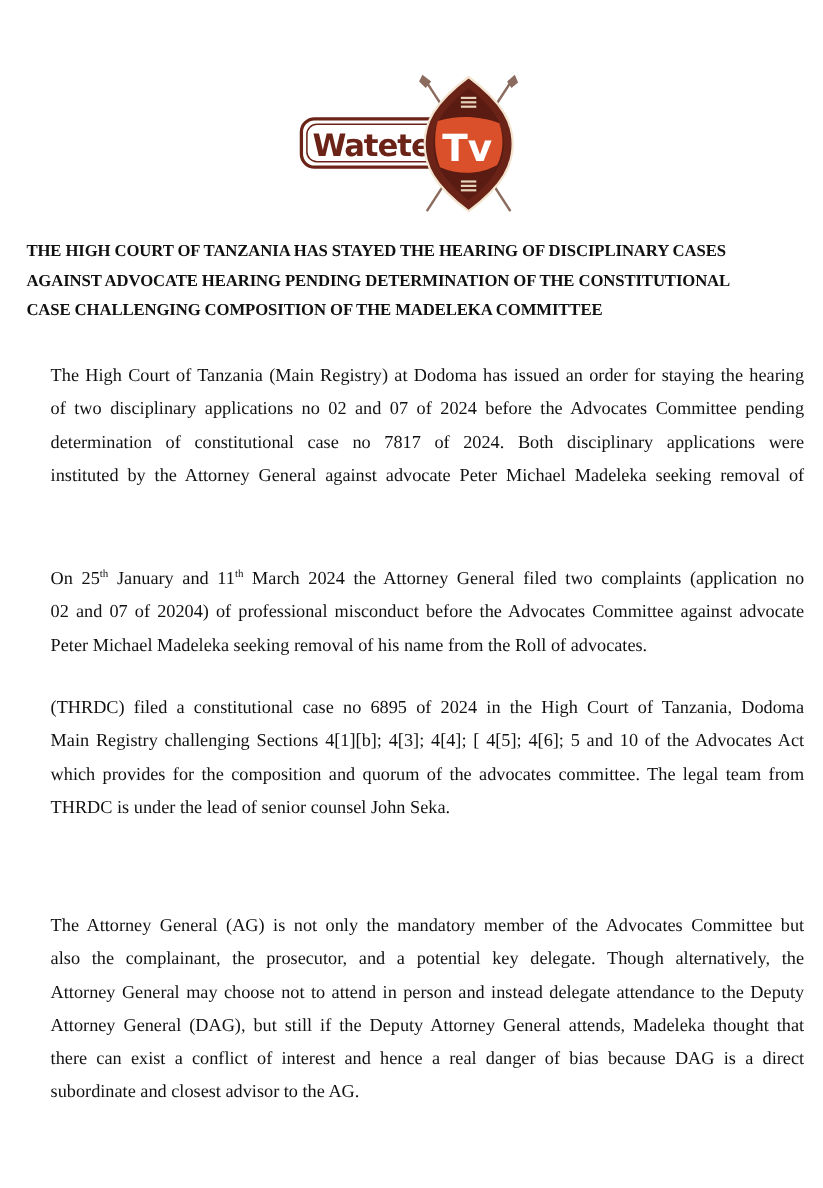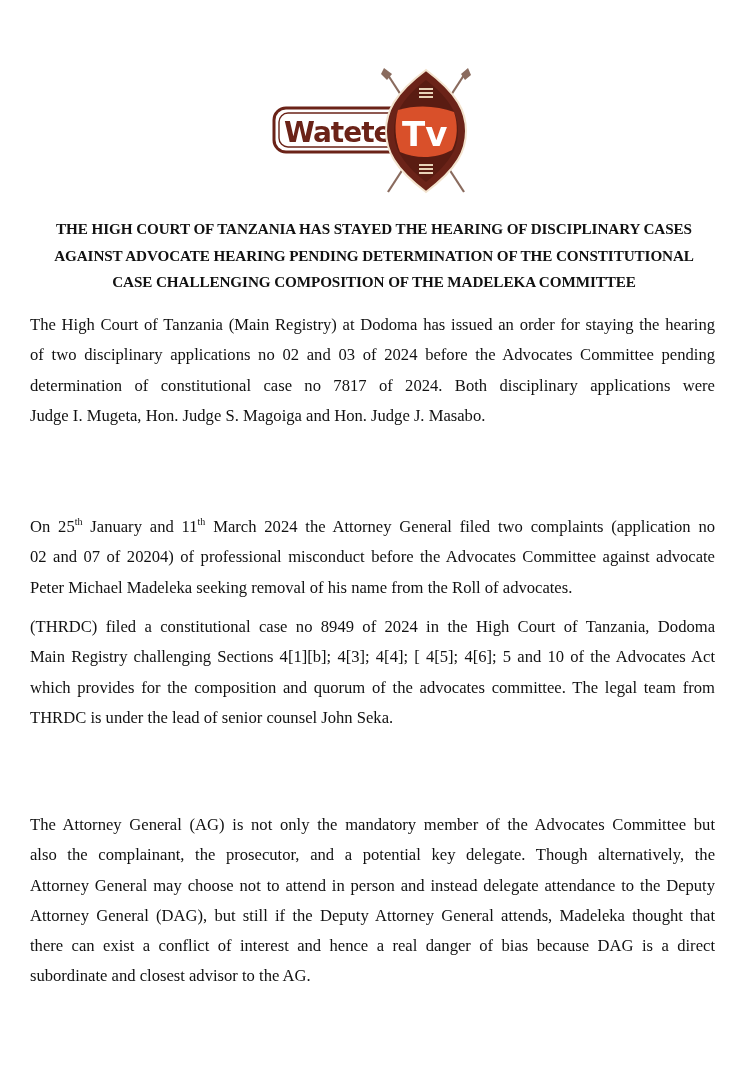--- a/index.html
+++ b/index.html
@@ -1,20 +1,20 @@
 <!DOCTYPE html>
 <html><head>
 <meta charset="utf-8">
 <style>
   html, body { margin:0; padding:0; background:#ffffff; }
   body { width:748px; height:1080px; position:relative; overflow:hidden; font-family:"Liberation Serif", serif; color:#111; }
   .logo { position:absolute; left:268px; top:66px; width:215px; height:130px; }
-  .headline { position:absolute; left:24px; top:216px; width:700px; text-align:center; font-weight:bold; font-size:15.2px; line-height:26.5px; letter-spacing:-0.1px; }
+  .headline { position:absolute; left:24px; top:216px; width:700px; font-weight:bold; font-size:15.2px; line-height:26.5px; letter-spacing:-0.1px; }
   .headline div { white-space:nowrap; }
-  .para { position:absolute; left:30px; width:685px; font-size:16.6px; line-height:30.3px; text-align:justify; text-align-last:left; margin:0; }
+  .para { position:absolute; left:30px; width:685px; font-size:16.6px; line-height:30.3px; text-align:justify; text-align-last:left; margin:16px; }
   .para .ln { display:block; text-align:justify; text-align-last:justify; white-space:nowrap; }
   .para .ln.last { text-align-last:left; }
   sup { font-size:10px; line-height:0; vertical-align:super; }
 </style>
 </head>
 <body>
 
 <div class="logo">
   <svg width="215" height="130" viewBox="0 0 215 130">
 
@@ -45,33 +45,33 @@
 </div>
 
 <div class="headline">
   <div>THE HIGH COURT OF TANZANIA HAS STAYED THE HEARING OF DISCIPLINARY CASES</div>
   <div>AGAINST ADVOCATE HEARING PENDING DETERMINATION OF THE CONSTITUTIONAL</div>
   <div>CASE CHALLENGING COMPOSITION OF THE MADELEKA COMMITTEE</div>
 </div>
 
 <div class="para" style="top:310px;">
   <span class="ln">The High Court of Tanzania (Main Registry) at Dodoma has issued an order for staying the hearing</span>
-  <span class="ln">of two disciplinary applications no 02 and 03 of 2024 before the Advocates Committee pending</span>
+  <span class="ln">of two disciplinary applications no 02 and 07 of 2024 before the Advocates Committee pending</span>
   <span class="ln">determination of constitutional case no 7817 of 2024. Both disciplinary applications were</span>
-  <span class="ln last">Judge I. Mugeta, Hon. Judge S. Magoiga and Hon. Judge J. Masabo.</span>
+  <span class="ln">instituted by the Attorney General against advocate Peter Michael Madeleka seeking removal of</span>
 </div>
 
-<div class="para" style="top:512px;">
+<div class="para" style="top:495px;">
   <span class="ln"><span>On 25</span><sup>th</sup><span> January and 11</span><sup>th</sup><span> March 2024 the Attorney General filed two complaints (application no</span></span>
   <span class="ln">02 and 07 of 20204) of professional misconduct before the Advocates Committee against advocate</span>
   <span class="ln last">Peter Michael Madeleka seeking removal of his name from the Roll of advocates.</span>
 </div>
 
 <div class="para" style="top:612px;">
-  <span class="ln">(THRDC) filed a constitutional case no 8949 of 2024 in the High Court of Tanzania, Dodoma</span>
+  <span class="ln">(THRDC) filed a constitutional case no 6895 of 2024 in the High Court of Tanzania, Dodoma</span>
   <span class="ln">Main Registry challenging Sections 4[1][b]; 4[3]; 4[4]; [ 4[5]; 4[6]; 5 and 10 of the Advocates Act</span>
   <span class="ln">which provides for the composition and quorum of the advocates committee. The legal team from</span>
   <span class="ln last">THRDC is under the lead of senior counsel John Seka.</span>
 </div>
 
 <div class="para" style="top:810px;">
   <span class="ln">The Attorney General (AG) is not only the mandatory member of the Advocates Committee but</span>
   <span class="ln">also the complainant, the prosecutor, and a potential key delegate. Though alternatively, the</span>
   <span class="ln">Attorney General may choose not to attend in person and instead delegate attendance to the Deputy</span>
   <span class="ln">Attorney General (DAG), but still if the Deputy Attorney General attends, Madeleka thought that</span>

